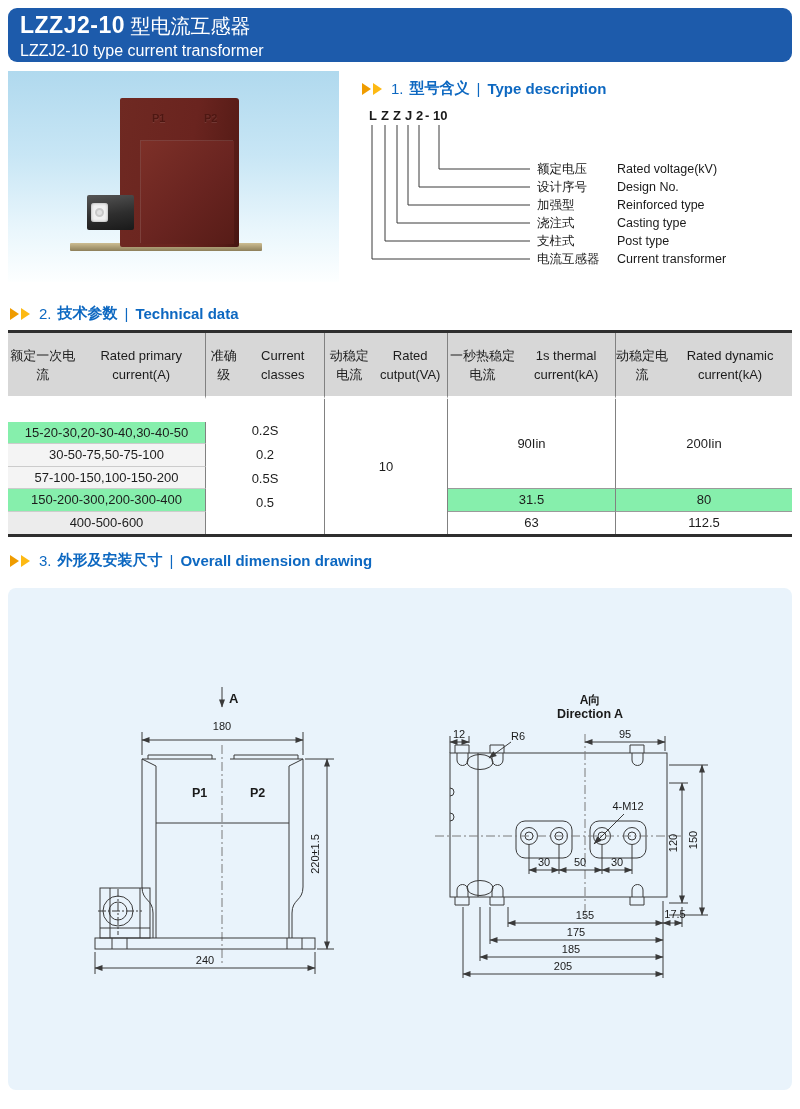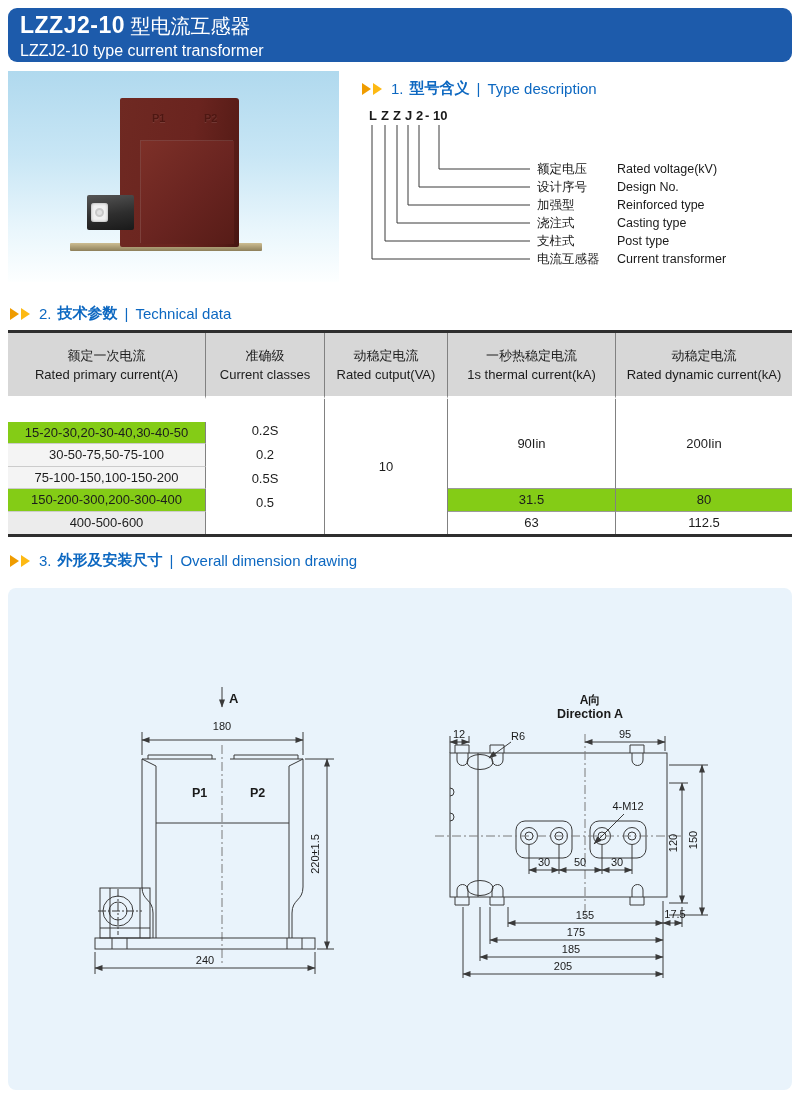--- a/index.html
+++ b/index.html
@@ -40,33 +40,33 @@
   
   .sec-title{position:absolute;display:flex;align-items:center;color:#0d68c1;
              font-size:15px;white-space:nowrap;}
   .tri{width:0;height:0;border-top:6px solid transparent;border-bottom:6px solid transparent;
        display:inline-block;}
   .tri1{border-left:9px solid #ef9c00;margin-right:2px;}
   .tri2{border-left:9px solid #fdb913;margin-right:9px;}
   .sec-title .num{margin-right:6px;}
   .sec-title .cn{font-weight:bold;margin-right:7px;}
   .sec-title .sep{margin-right:7px;font-weight:400;}
-  .sec-title .en{font-weight:400;}
+  .sec-title .en{font-weight:700;}
 
   
   .tech-table{position:absolute;left:8px;top:330px;width:784px;display:grid;
               grid-template-columns:198px 119px 123px 168px 176px;
               grid-template-rows:66px repeat(6,22.5px);
               border-top:3px solid #2e2e2e;border-bottom:3px solid #2e2e2e;
               font-size:13px;color:#1c1c1c;background:#fff;}
   .cell{display:flex;align-items:center;justify-content:center;text-align:center;}
   .vb{border-right:1px solid #818181;}
-  .th{background:#d7d7d7;border-bottom:3px solid #ffffff;flex-direction:column;line-height:19px;justify-content:center;}
+  .th{background:#d7d7d7;border-bottom:3px solid #ffffff;line-height:19px;justify-content:center;}
   .c1r{border-bottom:1px solid #cccccc;}
-  .bg-a{background:#84cc16;} .bg-b{background:#f4f4f4;} .bg-c{background:#ececec;}
+  .bg-a{background:#86efac;} .bg-b{background:#f4f4f4;} .bg-c{background:#ececec;}
   .acc{flex-direction:column;line-height:24px;}
   .hsep{border-bottom:1px solid #9a9a9a;}
 
   
   .panel3{position:absolute;left:8px;top:588px;width:784px;height:502px;
           background:#e9f3fb;border-radius:8px;}
   svg{position:absolute;}
   svg text{font-family:"Liberation Sans",sans-serif;fill:#1a1a1a;}
   .ln{stroke:#3a3a3a;stroke-width:1;fill:none;}
   .cl{stroke:#7a7a7a;stroke-width:1;fill:none;stroke-dasharray:9 3 2 3;}
@@ -168,21 +168,21 @@
       <span>一秒热稳定电流</span>
       <span>1s thermal current(kA)</span>
     </div>
     <div class="cell th" style="grid-column:5;grid-row:1;">
       <span>动稳定电流</span>
       <span>Rated dynamic current(kA)</span>
     </div>
 
     <div class="cell vb c1r bg-a" style="grid-column:1;grid-row:3;">15-20-30,20-30-40,30-40-50</div>
     <div class="cell vb c1r bg-b" style="grid-column:1;grid-row:4;">30-50-75,50-75-100</div>
-    <div class="cell vb c1r bg-b" style="grid-column:1;grid-row:5;">75-100-150,100-150-200</div>
+    <div class="cell vb c1r bg-b" style="grid-column:1;grid-row:5;">57-100-150,100-150-200</div>
     <div class="cell vb c1r bg-a" style="grid-column:1;grid-row:6;">150-200-300,200-300-400</div>
     <div class="cell vb bg-c" style="grid-column:1;grid-row:7;">400-500-600</div>
 
     <div class="cell vb acc" style="grid-column:2;grid-row:2 / span 6;">
       <span>0.2S</span>
       <span>0.2</span>
       <span>0.5S</span>
       <span>0.5</span>
     </div>
 

